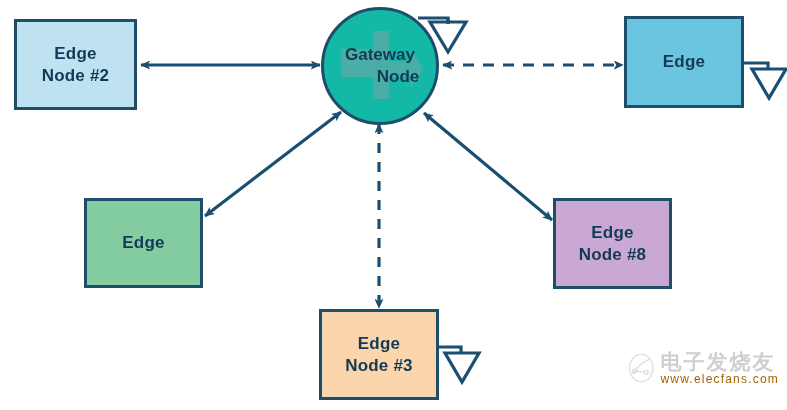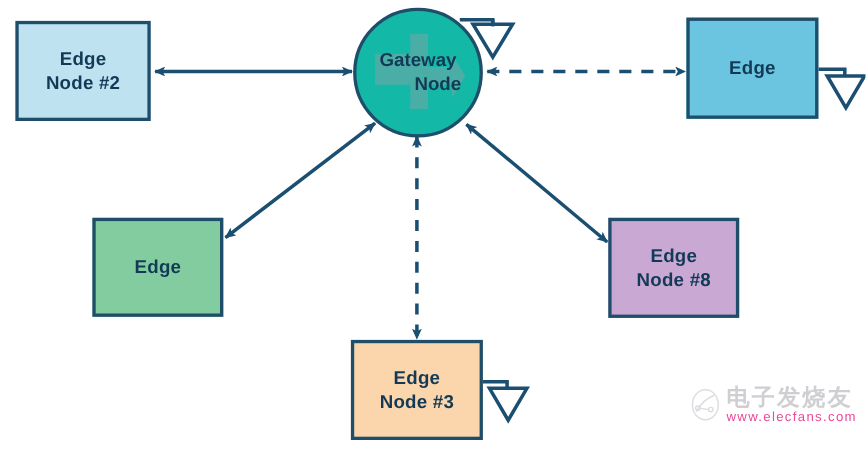--- a/index.html
+++ b/index.html
@@ -89,21 +89,21 @@
   }
   .wm-cn {
     font-size: 21px;
     color: #cfcfd3;
     font-weight: bold;
     letter-spacing: 2px;
     white-space: nowrap;
   }
   .wm-url {
     font-size: 12px;
-    color: #ec4899;
+    color: #a16207;
     letter-spacing: 1.2px;
     white-space: nowrap;
   }
 </style>
 </head>
 <body>
 
 <div id="canvas">
 
   <svg id="diagram-svg" viewBox="0 0 787 410" xmlns="http://www.w3.org/2000/svg">

